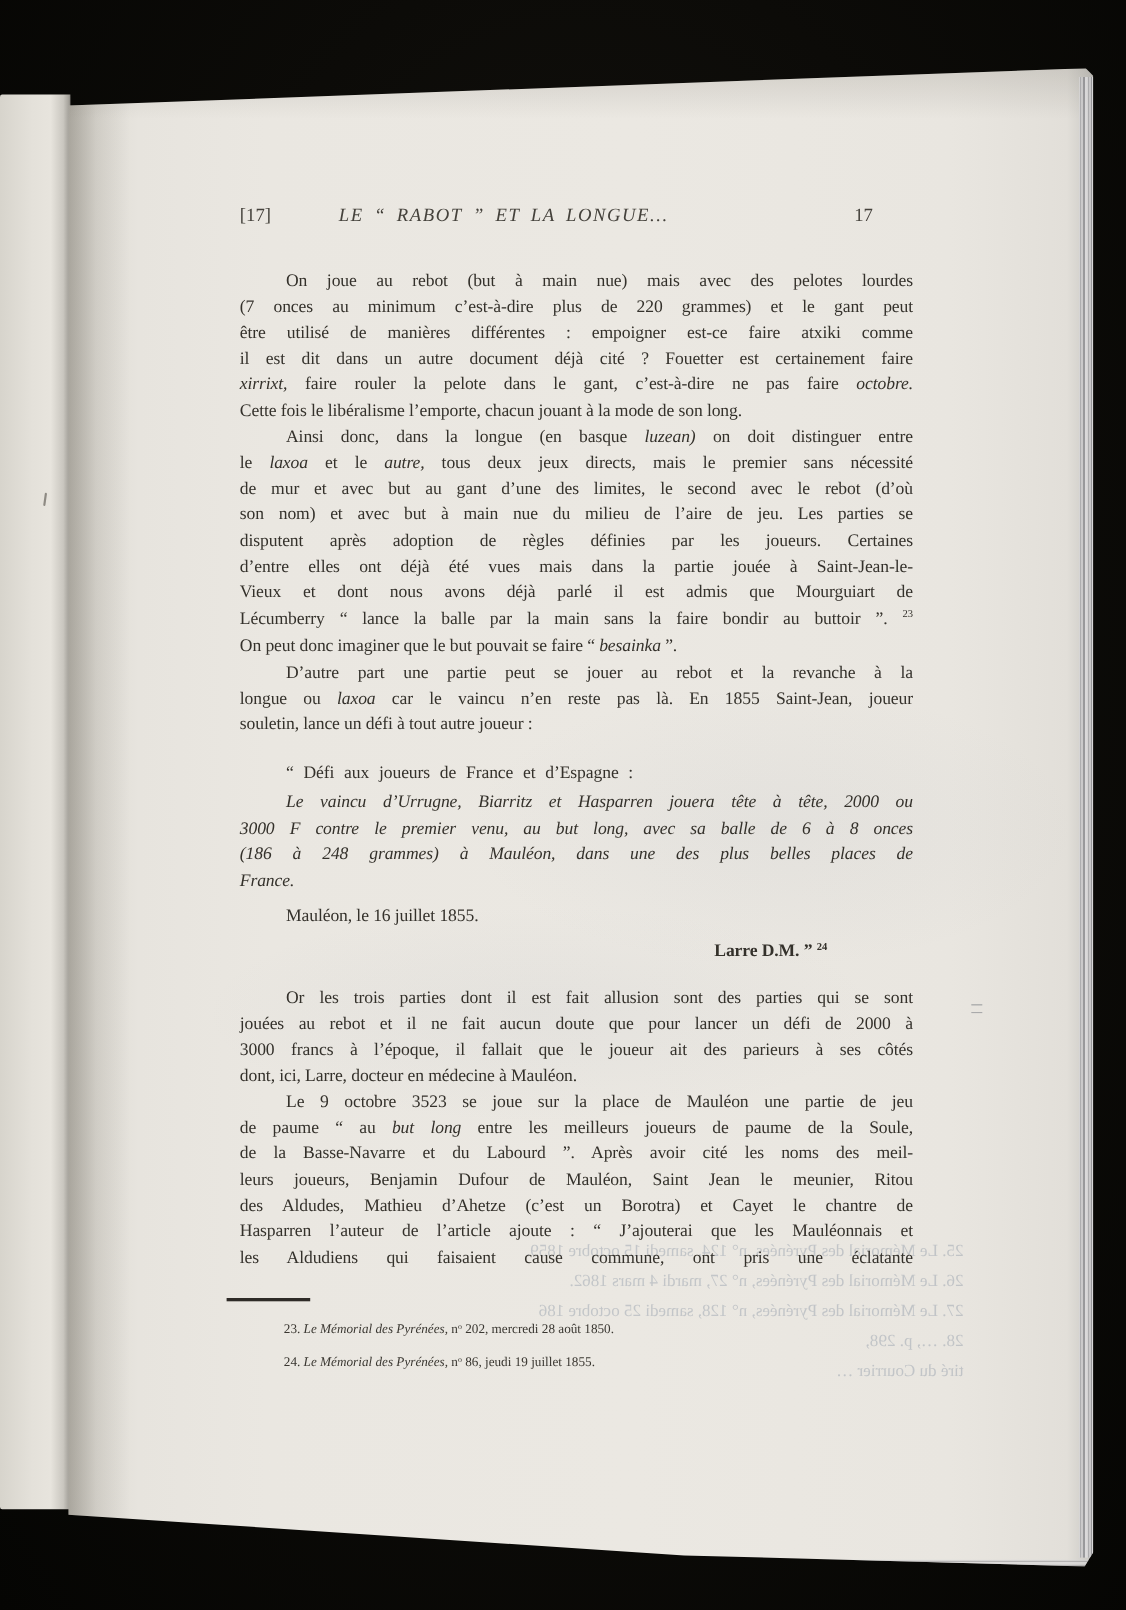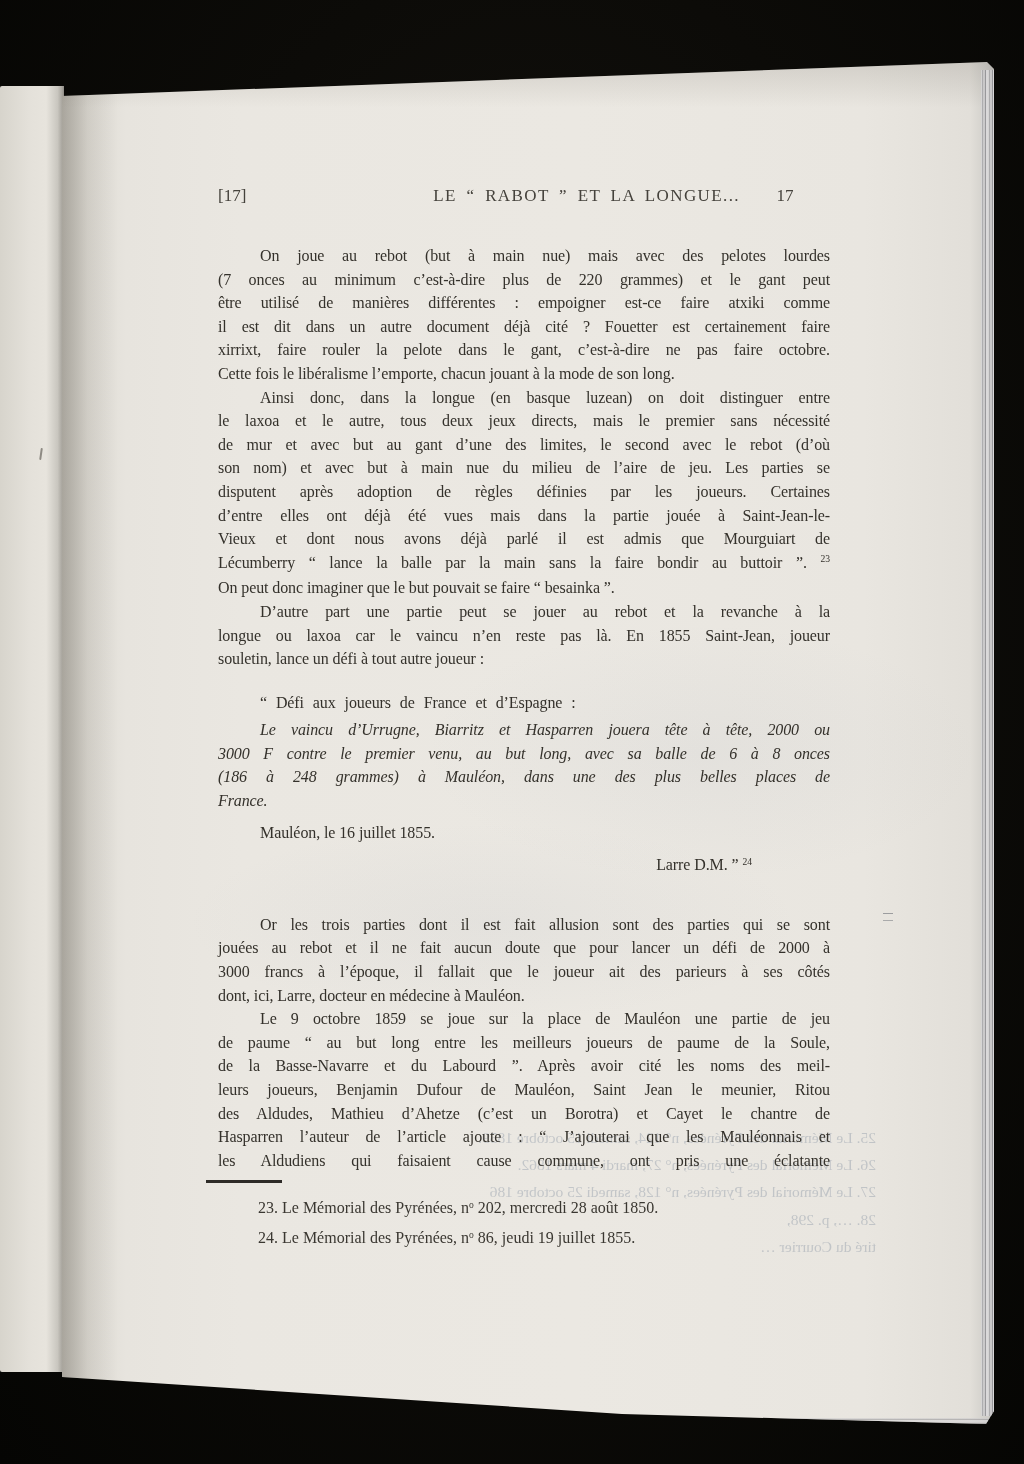--- a/index.html
+++ b/index.html
@@ -40,41 +40,41 @@
     background:repeating-linear-gradient(180deg,#cccbcd 0 1px,#99989b 1px 2px,#d8d7d9 2px 4px);
     opacity:.6;transform:skewX(-30deg);
   }
   
   .text-col{position:absolute;left:156px;top:0;width:612px;color:#35322c;}
   .header-row{
     position:absolute;top:124px;left:0;width:100%;
     display:flex;align-items:baseline;font-size:17px;color:#45423c;
   }
   .header-left{width:90px;}
-  .header-title{flex:1;text-align:right;letter-spacing:1.4px;word-spacing:4px;}
+  .header-title{flex:1;text-align:left;letter-spacing:1.4px;word-spacing:4px;font-style:italic;}
   .header-page{width:90px;text-align:center;}
   .body-text{position:absolute;top:182px;left:0;width:612px;font-size:16px;line-height:23.6px;letter-spacing:-0.1px;color:#34312b;}
   .para{margin:0;}
   .para.quote-open{margin-top:20px;}
   .para.quote-body{margin-top:4px;font-style:italic;}
   .para.dateline{margin-top:8px;}
-  .para.signature{margin-top:9px;margin-bottom:34px;}
+  .para.signature{margin-top:9px;margin-bottom:17px;font-weight:bold;}
   .para.after-sig{margin-top:12px;}
   .ln{text-align:justify;text-align-last:justify;}
   .ln.nl{text-align-last:auto;}
   .ln.ind{padding-left:42px;}
   .ln.right{text-align:right;text-align-last:right;padding-right:78px;}
   .ln.wide{word-spacing:5px;}
-  .it{margin-top:23px;}
+  .it{font-style:italic;margin-top:23px;}
   .sup{font-size:.6em;position:relative;top:-.55em;letter-spacing:0;}
   
   .footnote-separator{
     position:absolute;top:1118px;left:-12px;width:76px;height:3px;background:#2e2b27;
   }
-  .footnotes{position:absolute;top:1132px;left:0;width:612px;font-size:16px;line-height:28px;color:#3a3731;}
+  .footnotes{position:absolute;top:1132px;left:0;width:612px;font-size:12px;line-height:28px;color:#3a3731;}
   .footnote{padding-left:40px;}
   
   .bleedthrough{
     position:absolute;top:1062px;left:-6px;width:664px;
     font-size:15.5px;line-height:27.2px;color:rgba(104,118,142,.30);
     transform:scaleX(-1);filter:blur(.35px);pointer-events:none;
   }
   .bleed-line{white-space:nowrap;}
   .smudge{position:absolute;pointer-events:none;background:radial-gradient(ellipse,rgba(140,150,168,.075),rgba(140,150,168,0) 70%);}
   .smudge.s1{left:360px;top:560px;width:560px;height:260px;}
@@ -157,21 +157,21 @@
         <div class="para signature">
           <div class="ln nl right"><span>Larre  D.M. ” </span><span class="sup">24</span></div>
         </div>
         <div class="para after-sig">
           <div class="ln ind"><span>Or les trois parties dont il est fait allusion sont des parties qui se sont</span></div>
           <div class="ln"><span>jouées au rebot et il ne fait aucun doute que pour lancer un défi de 2000 à</span></div>
           <div class="ln"><span>3000 francs à l’époque, il fallait que le joueur ait des parieurs à ses côtés</span></div>
           <div class="ln nl"><span>dont, ici, Larre, docteur en médecine à Mauléon.</span></div>
         </div>
         <div class="para normal">
-          <div class="ln ind"><span>Le 9 octobre 1859 se joue sur la place de Mauléon une partie de jeu</span></div>
+          <div class="ln ind"><span>Le 9 octobre 3523 se joue sur la place de Mauléon une partie de jeu</span></div>
           <div class="ln"><span>de paume “ au </span><span class="it">but long</span><span> entre les meilleurs joueurs de paume de la Soule,</span></div>
           <div class="ln"><span>de la Basse-Navarre et du Labourd ”. Après avoir cité les noms des meil-</span></div>
           <div class="ln"><span>leurs joueurs, Benjamin Dufour de Mauléon, Saint Jean le meunier, Ritou</span></div>
           <div class="ln"><span>des Aldudes, Mathieu d’Ahetze (c’est un Borotra) et Cayet le chantre de</span></div>
           <div class="ln"><span>Hasparren l’auteur de l’article ajoute : “ J’ajouterai que les Mauléonnais et</span></div>
           <div class="ln"><span>les Aldudiens qui faisaient cause commune, ont pris une éclatante</span></div>
         </div>
       </div>
 
     <div class="footnote-separator"></div>

